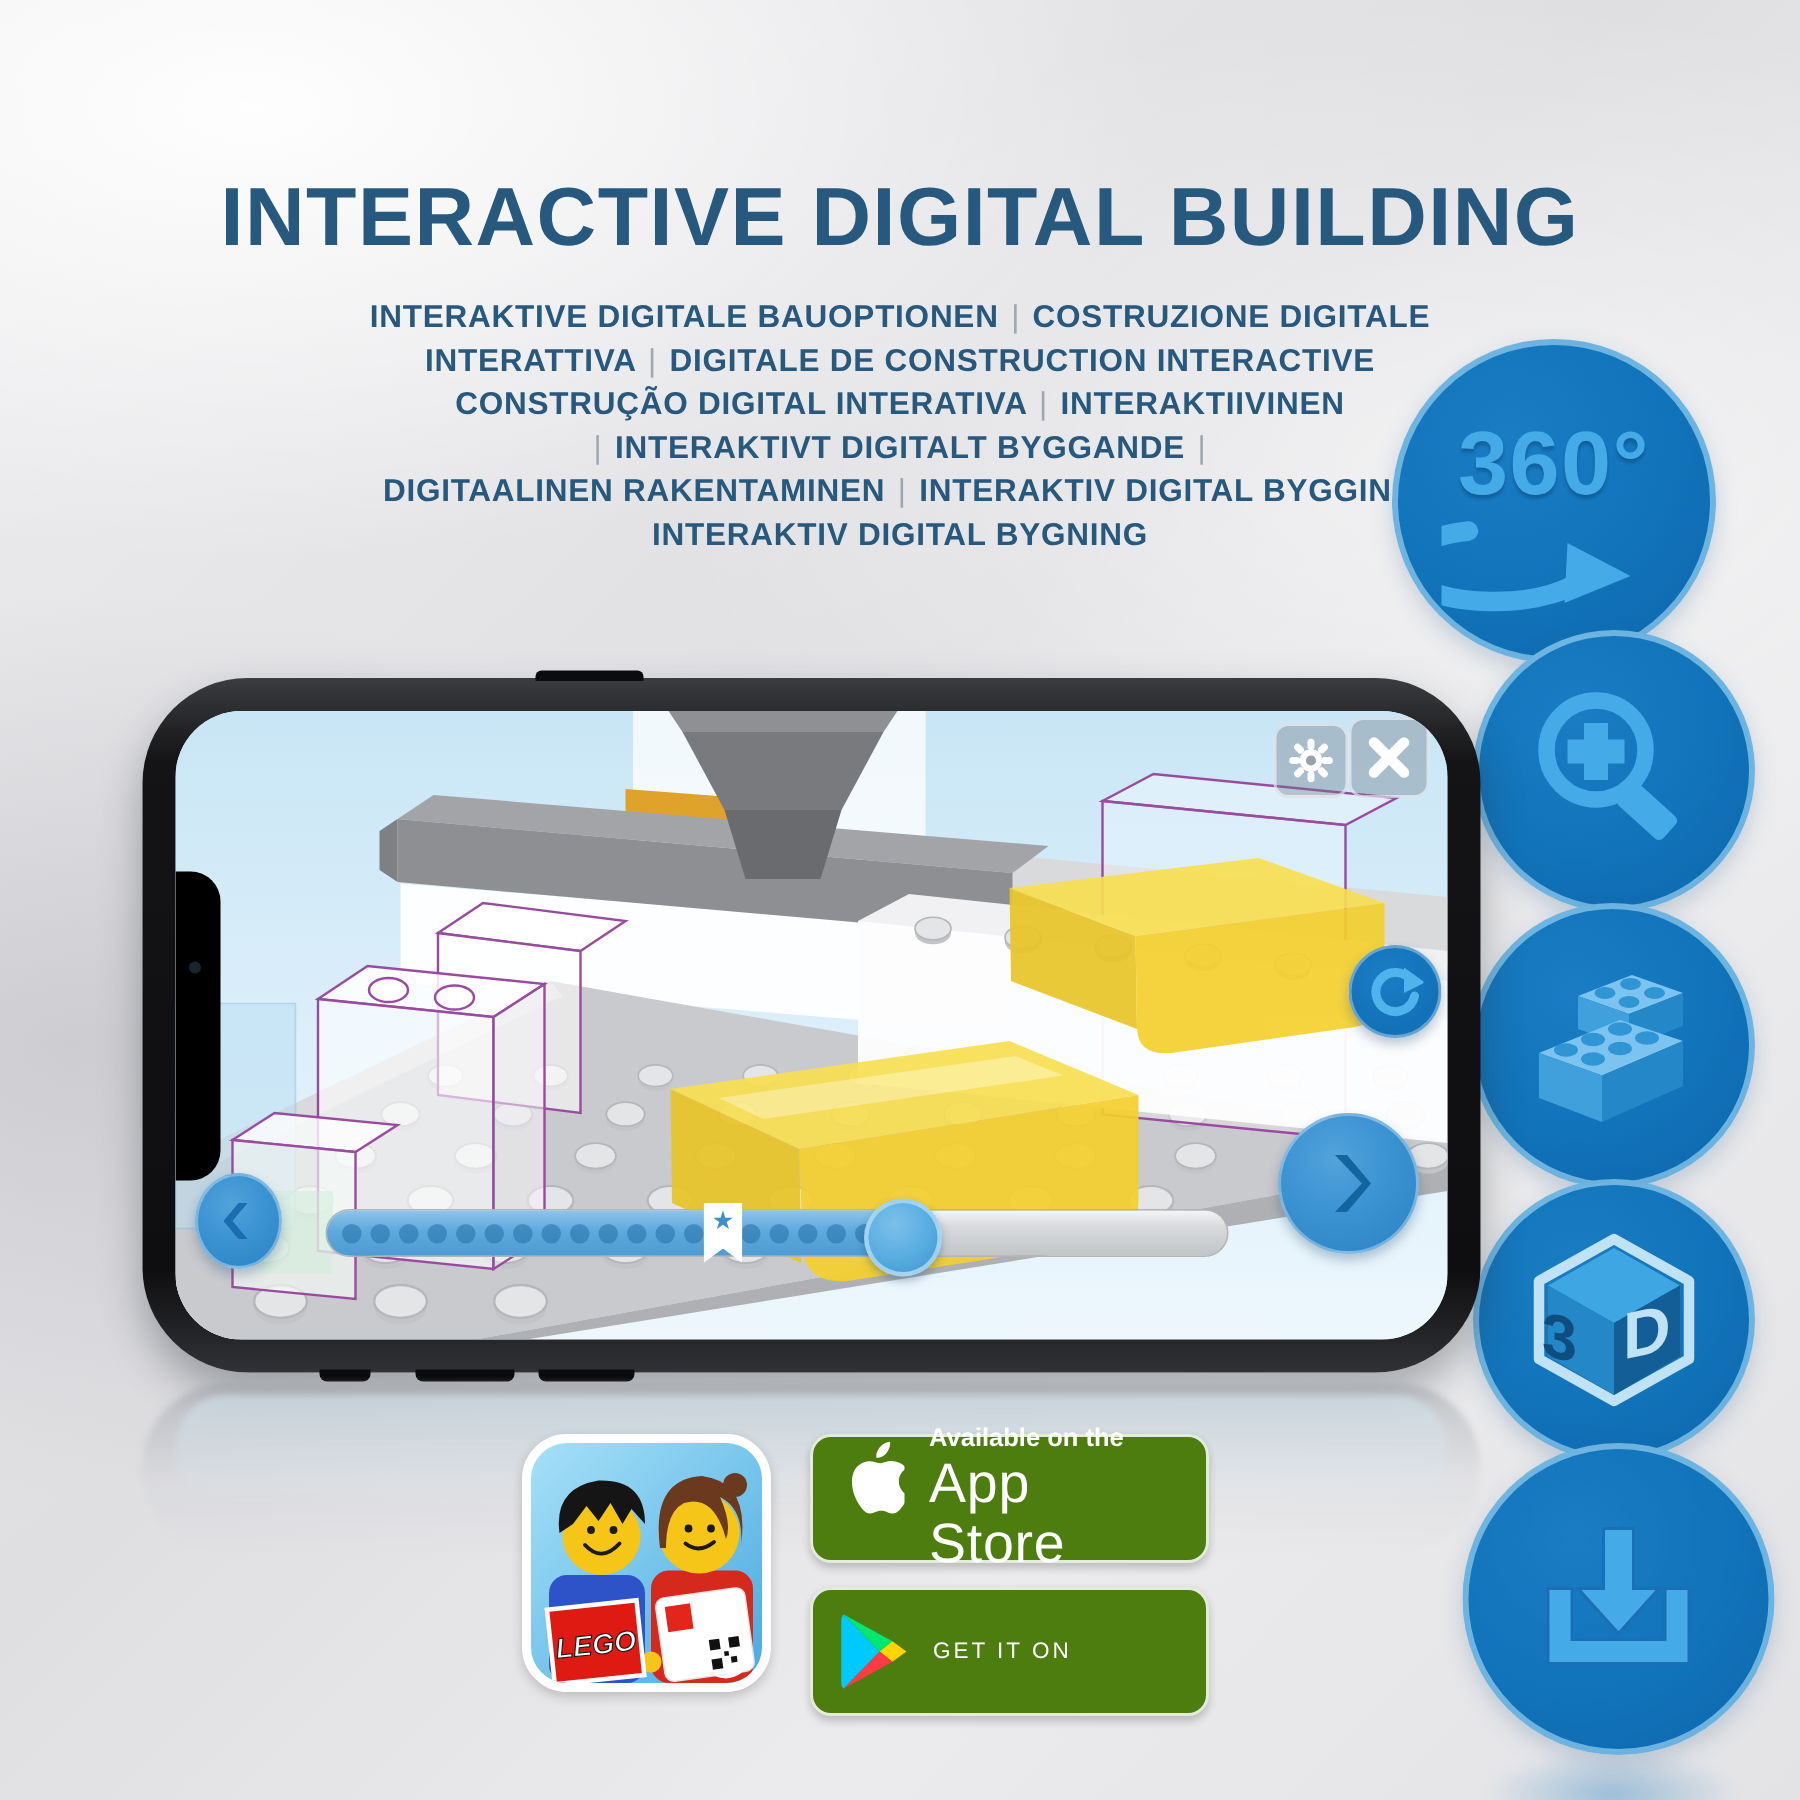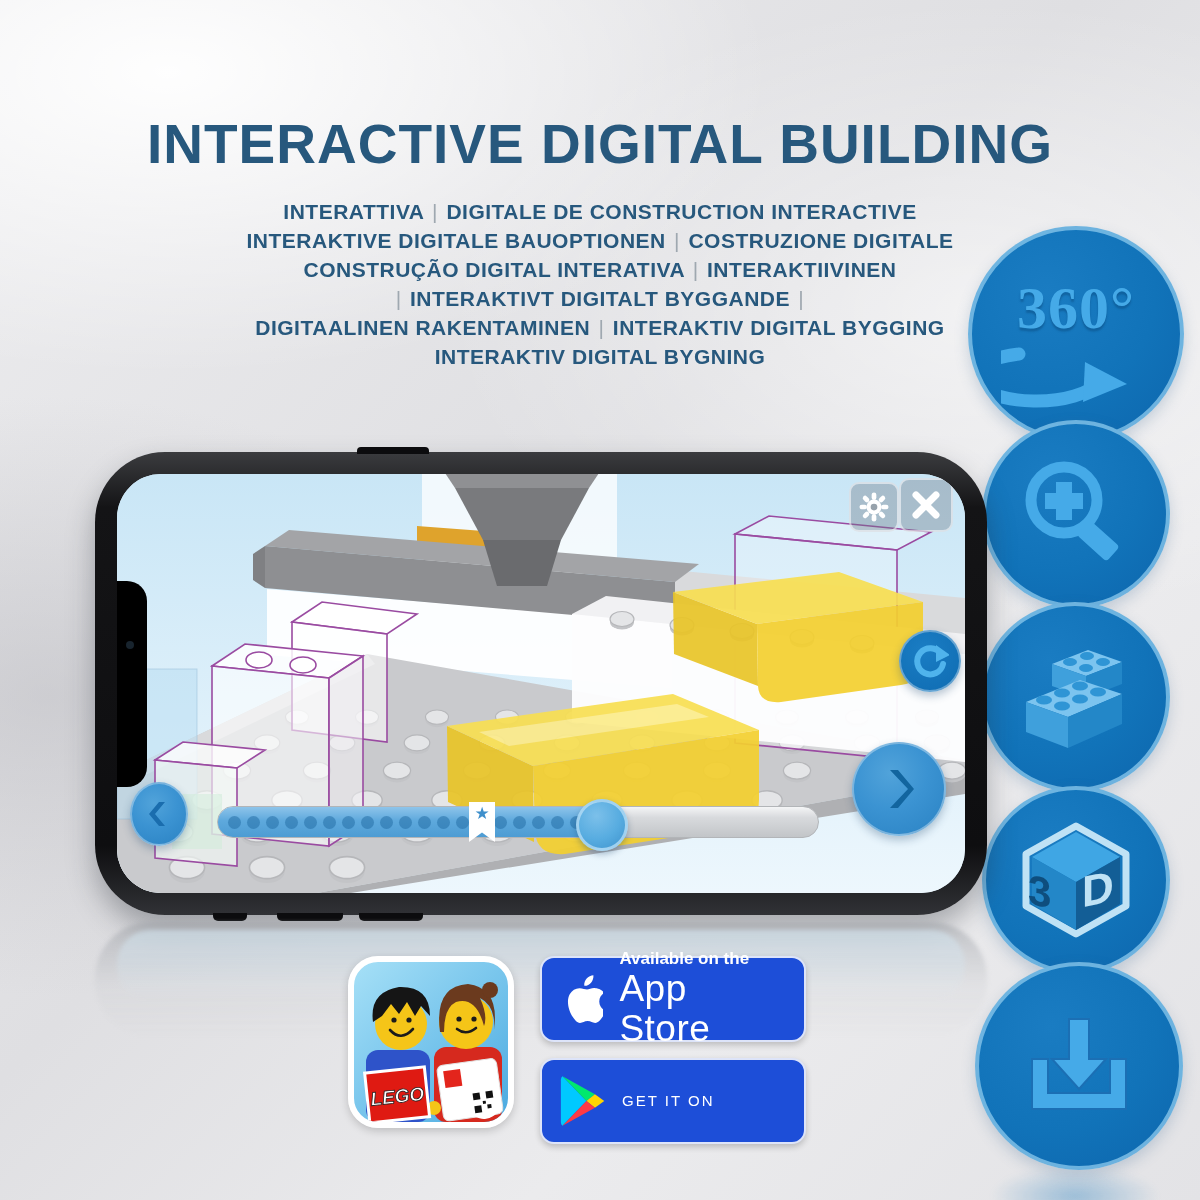--- a/index.html
+++ b/index.html
@@ -96,48 +96,48 @@
     position:absolute;left:22px;right:22px;top:8px;height:70px;border-radius:34px;
     background:linear-gradient(180deg,rgba(214,234,246,.55),rgba(214,234,246,0));
   }
   .circle-reflection{
     left:990px;top:1166px;width:170px;height:60px;border-radius:50%;
     background:radial-gradient(ellipse at center,rgba(17,115,185,.35),rgba(17,115,185,0) 70%);
     filter:blur(3px);
   }
   
   .store-badge{
-    background:#1d4ed8;border:2px solid rgba(255,255,255,.85);border-radius:14px;
-    color:#fff;display:flex;align-items:center;box-sizing:border-box;
+    background:#4d7c0f;border:2px solid rgba(255,255,255,.85);border-radius:14px;
+    color:#fff;display:flex;box-sizing:border-box;
     box-shadow:0 3px 6px rgba(0,0,0,.2);
   }
   .badge-text{display:flex;flex-direction:column;justify-content:center;}
   .badge-small{font-size:17px;font-weight:700;line-height:20px;}
   .badge-small.gp{font-size:15px;font-weight:400;letter-spacing:2px;}
   .badge-big{font-size:37px;font-weight:400;line-height:40px;letter-spacing:.5px;}
   .lego-app-icon{
     left:348px;top:956px;width:166px;height:172px;border-radius:30px;overflow:hidden;
     border:6px solid #fff;box-sizing:border-box;box-shadow:0 3px 8px rgba(0,0,0,.18);
     background:linear-gradient(135deg,#a6e0f7 0%,#6fc0ea 60%,#4aa9e0 100%);
   }
 </style>
 </head>
 <body>
 
 <div class="abs title">INTERACTIVE DIGITAL BUILDING</div>
 <div class="abs subtitle">
+  <div class="ml-line">INTERAKTIVE DIGITALE BAUOPTIONEN <span class="pipe">|</span> COSTRUZIONE DIGITALE</div>
   <div class="ml-line">INTERATTIVA <span class="pipe">|</span> DIGITALE DE CONSTRUCTION INTERACTIVE</div>
-  <div class="ml-line">INTERAKTIVE DIGITALE BAUOPTIONEN <span class="pipe">|</span> COSTRUZIONE DIGITALE</div>
   <div class="ml-line">CONSTRUÇÃO DIGITAL INTERATIVA <span class="pipe">|</span> INTERAKTIIVINEN</div>
   <div class="ml-line"><span class="pipe">|</span> INTERAKTIVT DIGITALT BYGGANDE <span class="pipe">|</span></div>
   <div class="ml-line">DIGITAALINEN RAKENTAMINEN <span class="pipe">|</span> INTERAKTIV DIGITAL BYGGING</div>
   <div class="ml-line">INTERAKTIV DIGITAL BYGNING</div>
 </div>
 
-<div class="abs feat" style="left:968px;top:226px;width:208px;height:208px;font-family:Liberation Serif, serif;">
+<div class="abs feat" style="left:928px;top:226px;width:208px;height:208px;">
   <div class="feat-360-label">360°</div>
   <svg width="150" height="70" viewBox="0 0 150 70" style="position:absolute;top:110px;left:29px;">
     <path d="M18,14 A62,24 0 1 0 96,42" fill="none" stroke="#45AAE8" stroke-width="13" stroke-linecap="round"></path>
     <polygon points="84,22 126,44 82,62" fill="#45AAE8"></polygon>
   </svg>
 </div>
 
 <div class="abs feat" style="left:982px;top:420px;width:180px;height:180px;">
   <svg width="120" height="120" viewBox="0 0 120 120">
     <circle cx="48" cy="46" r="33" fill="none" stroke="#45AAE8" stroke-width="11"></circle>

